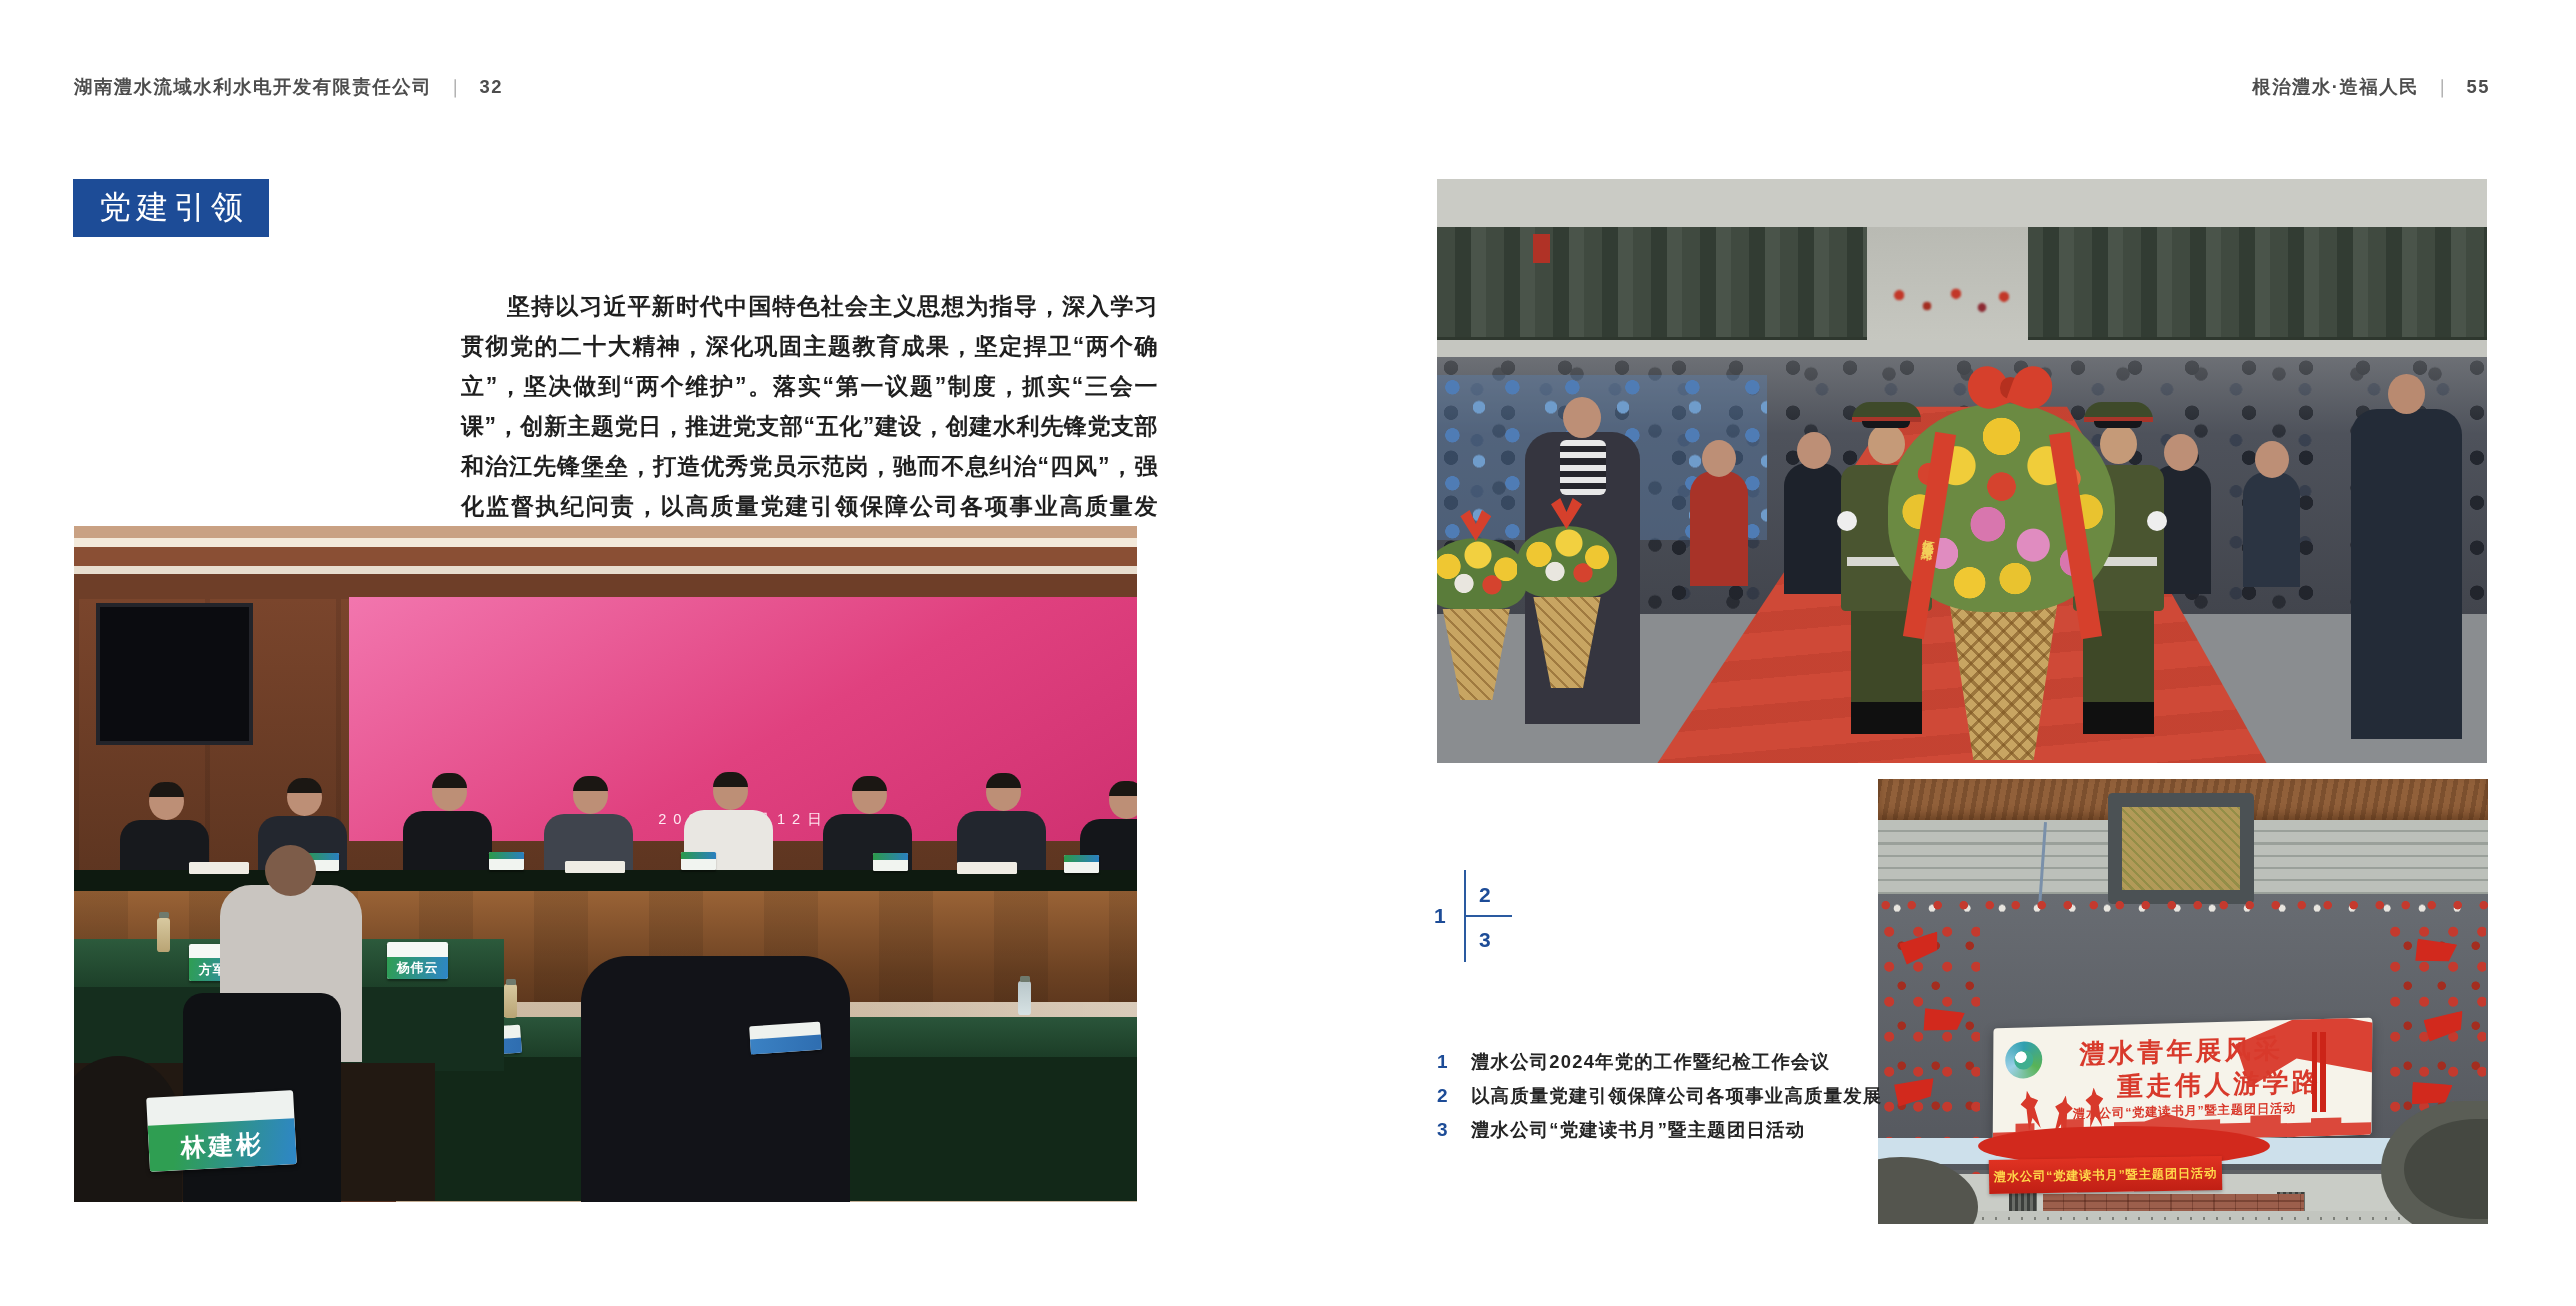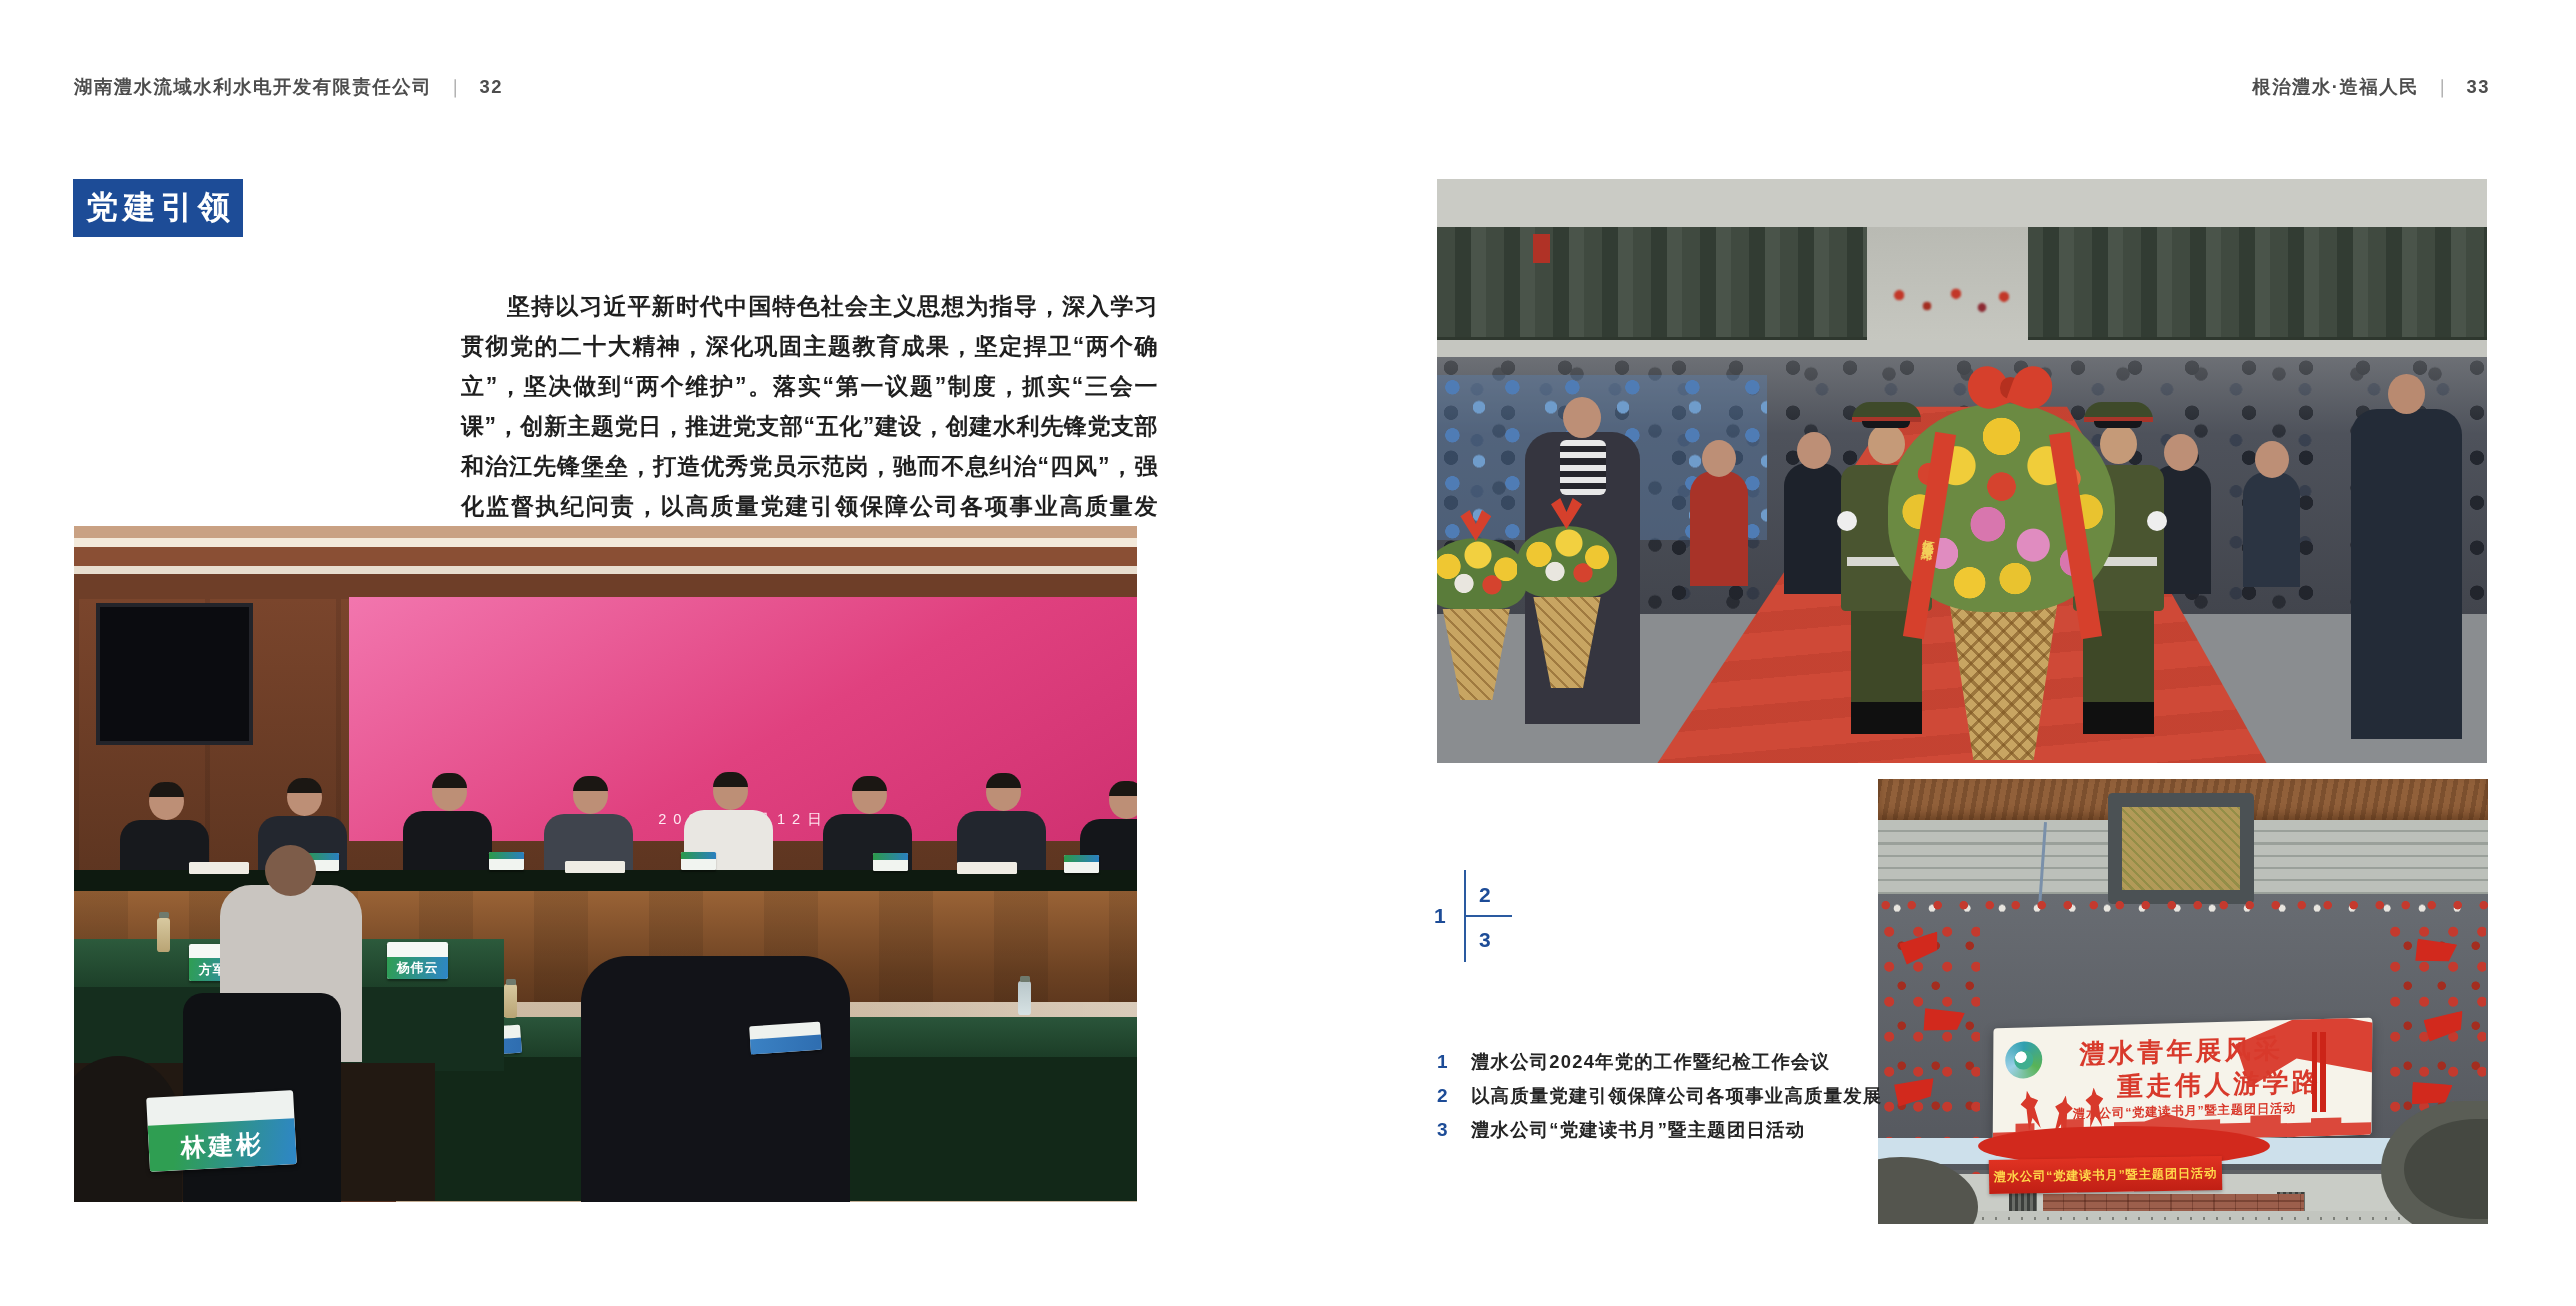--- a/index.html
+++ b/index.html
@@ -7,22 +7,22 @@
   body { font-family:"Liberation Sans","DejaVu Sans",sans-serif; }
   .canvas { position:relative; width:2576px; height:1306px; background:#ffffff; overflow:hidden; }
 
   
   .hdr { position:absolute; top:74px; font-size:18.4px; font-weight:700; color:#4d4d4d; letter-spacing:1.5px; white-space:nowrap; }
   .hdr-left { left:74px; }
   .hdr-right { right:86px; }
   .hdr .sep { color:#9a9a9a; font-weight:400; padding:0 14px; }
 
   
-  .badge { position:absolute; left:73px; top:179px; width:170px; height:58px; background:#1d4c97;
-           color:#fff; font-size:32px; font-weight:700; letter-spacing:5.4px;
+  .badge { position:absolute; left:73px; top:179px; width:196px; height:58px; background:#1d4c97;
+           color:#fff; font-size:32px; font-weight:400; letter-spacing:5.4px;
            display:flex; align-items:center; justify-content:center; text-indent:5.4px; }
 
   
   .body-text { position:absolute; left:461px; top:286px; width:697px; font-size:23px; line-height:40px;
                color:#1f1f1f; font-weight:600; text-align:justify; text-indent:2em; letter-spacing:0.4px; }
 
   
   .photo { position:absolute; overflow:hidden; }
   .photo1 { left:74px;  top:526px;  width:1063px; height:676px; background:#5a3422; }
   .photo2 { left:1437px; top:179px; width:1050px; height:584px; background:#8a8d90; }
@@ -265,21 +265,21 @@
 </style>
 </head>
 <body>
 
 <div class="canvas">
 
   <div class="hdr hdr-left">
     <span>湖南澧水流域水利水电开发有限责任公司</span><span class="sep">｜</span><span>32</span>
   </div>
   <div class="hdr hdr-right">
-    <span>根治澧水·造福人民</span><span class="sep">｜</span><span>33</span>
+    <span>根治澧水·造福人民</span><span class="sep">｜</span><span>55</span>
   </div>
 
   <div class="badge">党建引领</div>
 
   <p class="body-text">坚持以习近平新时代中国特色社会主义思想为指导，深入学习贯彻党的二十大精神，深化巩固主题教育成果，坚定捍卫“两个确立”，坚决做到“两个维护”。落实“第一议题”制度，抓实“三会一课”，创新主题党日，推进党支部“五化”建设，创建水利先锋党支部和治江先锋堡垒，打造优秀党员示范岗，驰而不息纠治“四风”，强化监督执纪问责，以高质量党建引领保障公司各项事业高质量发展。</p>
 
   <div class="photo photo1">
     <div class="p1-wall"></div>
     <div class="p1-ceiling"></div>
     <div class="p1-tv"></div>

